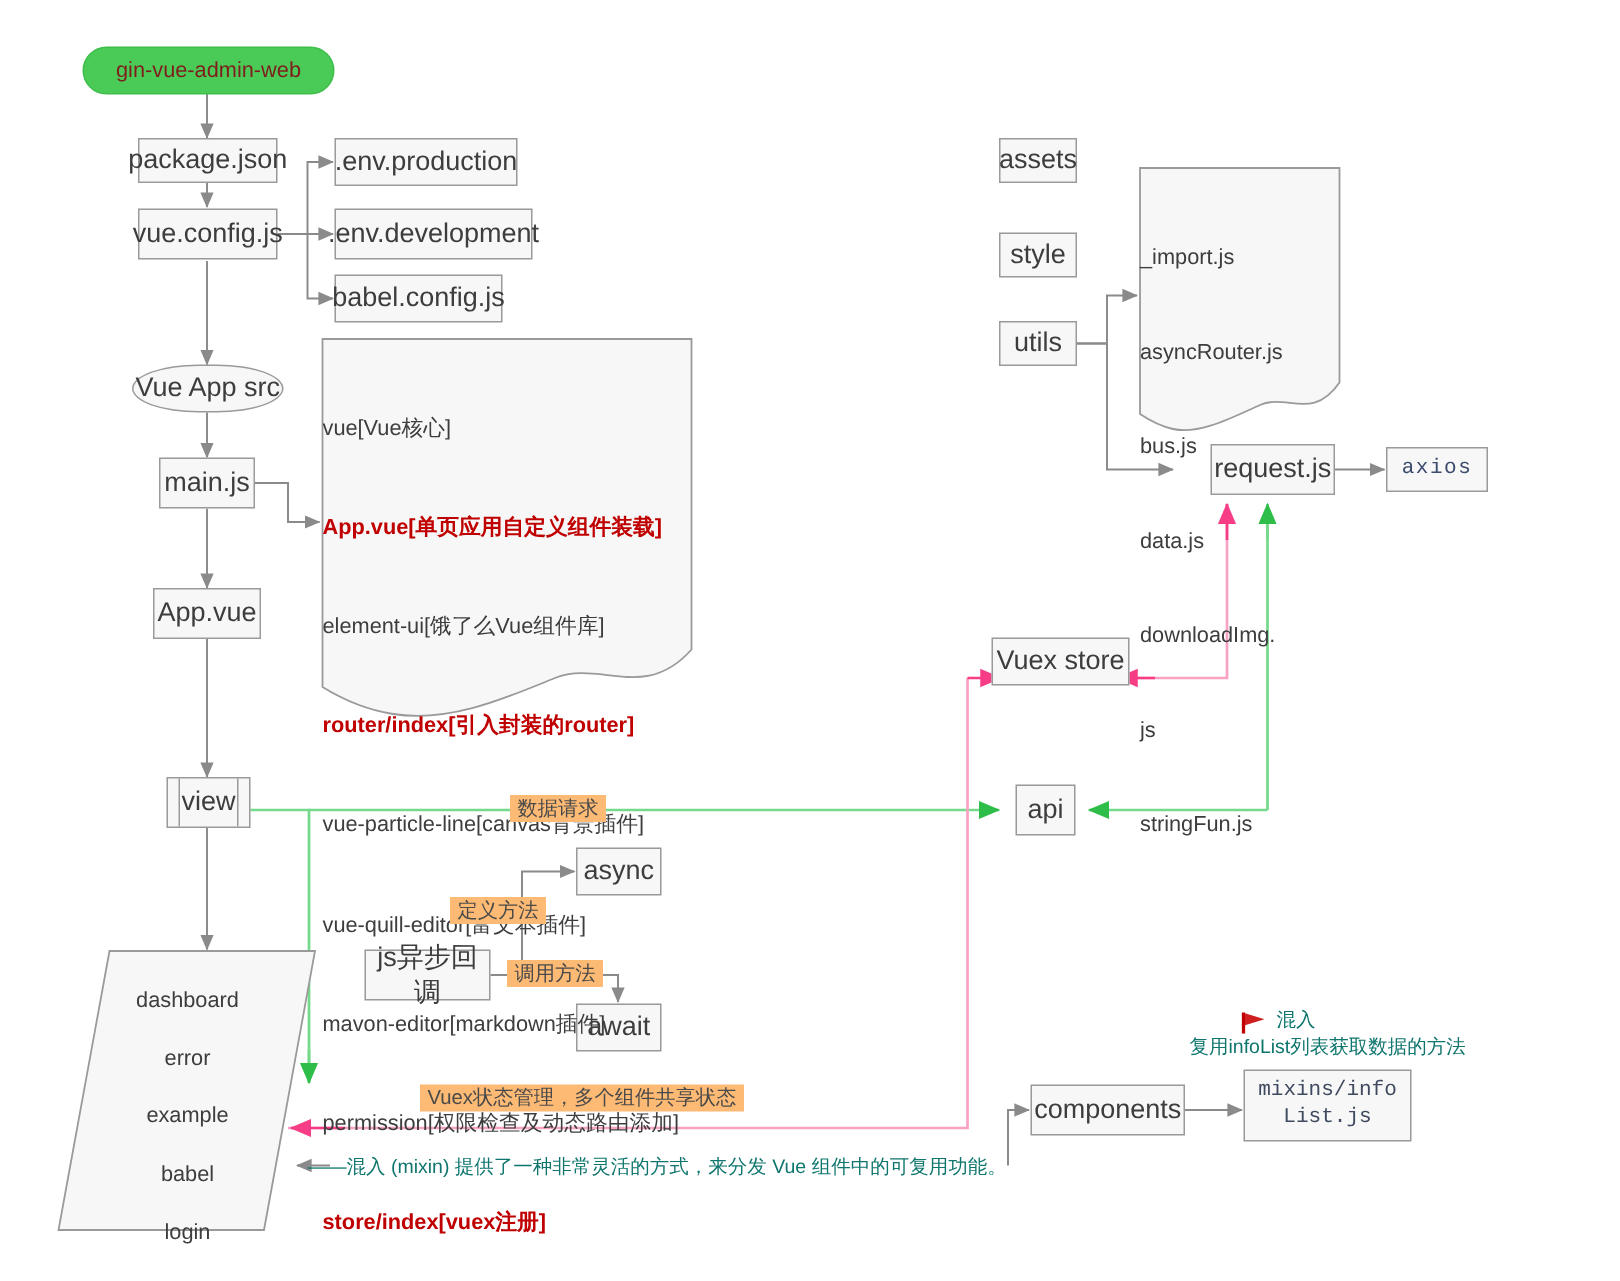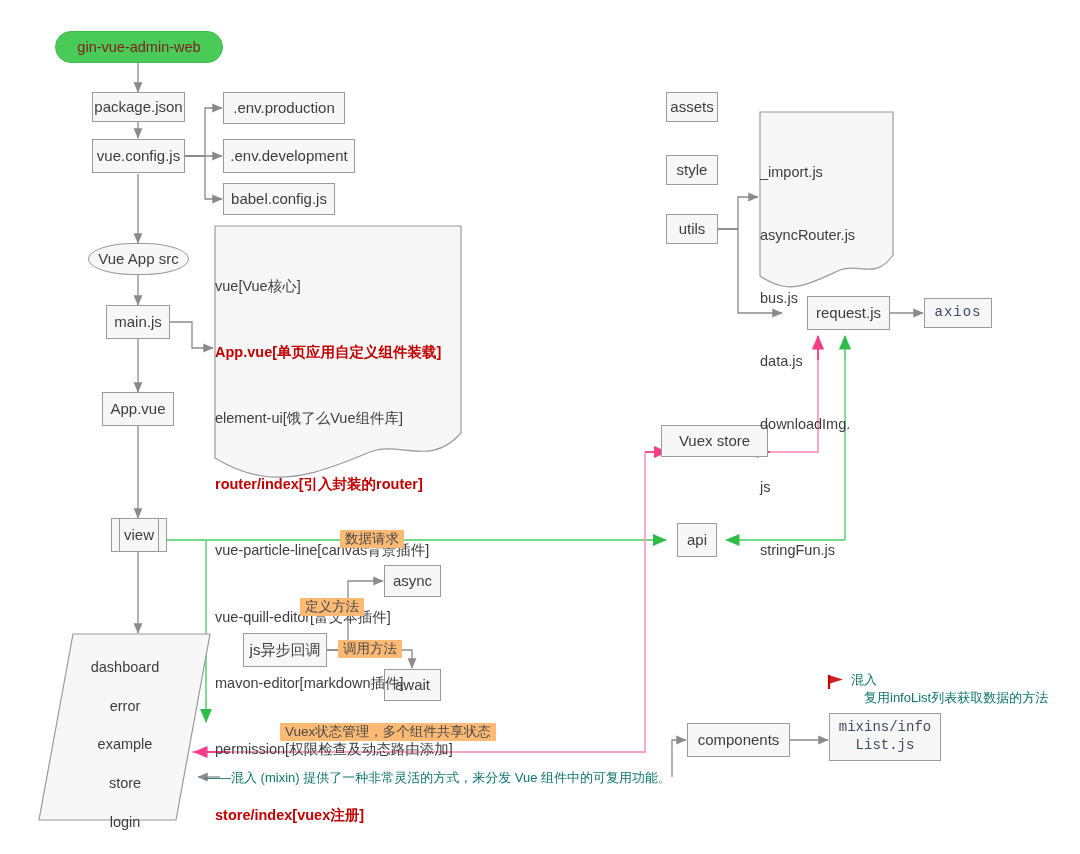--- a/index.html
+++ b/index.html
@@ -23,21 +23,21 @@
   }
   .node {
     position: absolute;
     display: flex;
     align-items: center;
     justify-content: center;
     text-align: center;
     background: #f7f7f7;
     border: 1px solid #9a9a9a;
     color: #3d3d3d;
-    font-size: 15px;
+    font-size: 18px;
     line-height: 1.28;
     white-space: pre-line;
   }
   .node.root {
     background: #4ACB57;
     border: 1px solid #3fbd4c;
     border-radius: 17px;
     color: #7f1d1d;
     font-size: 14.5px;
   }
@@ -212,21 +212,21 @@
   <div class="node" style="left:666px; top:92px; width:52px; height:30px;">assets</div>
 
   <div class="node" style="left:666px; top:155px; width:52px; height:30px;">style</div>
 
   <div class="node" style="left:666px; top:214px; width:52px; height:30px;">utils</div>
 
   <div class="node" style="left:783px; top:296px; width:83px; height:34px;margin-left:24px;">request.js</div>
 
   <div class="node mono axios" style="left:924px; top:298px; width:68px; height:30px;">axios</div>
 
-  <div class="node" style="left:661px; top:425px; width:107px; height:32px;">Vuex store</div>
+  <div class="node" style="left:661px; top:425px; width:92px; height:32px;">Vuex store</div>
 
   <div class="node" style="left:677px; top:523px; width:40px; height:34px;">api</div>
 
   <div class="node" style="left:384px; top:565px; width:57px; height:32px;">async</div>
 
   <div class="node" style="left:384px; top:669px; width:57px; height:32px;">await</div>
 
   <div class="node" style="left:243px; top:633px; width:84px; height:34px;">js异步回调</div>
 
   <div class="node" style="left:687px; top:723px; width:103px; height:34px;">components</div>
@@ -254,36 +254,36 @@
     <div>data.js</div>
     <div>downloadImg.</div>
     <div>js</div>
     <div>stringFun.js</div>
   </div>
 
   <div class="para-text" style="left:45px; top:639px; width:160px;">
     <div>dashboard</div>
     <div>error</div>
     <div>example</div>
-    <div>store</div>
+    <div>babel</div>
     <div>login</div>
     <div>person</div>
     
     
     
     
   </div>
 
   <div class="edge-label" style="left:340px; top:530px;">数据请求</div>
 
   <div class="edge-label" style="left:280px; top:723px;">Vuex状态管理，多个组件共享状态</div>
 
   <div class="edge-label" style="left:300px; top:598px;">定义方法</div>
 
   <div class="edge-label" style="left:338px; top:640px;">调用方法</div>
 
   <div class="note" style="left:205px; top:768px; width:520px;">——混入 (mixin) 提供了一种非常灵活的方式，来分发 Vue 组件中的可复用功能。</div>
 
   <div class="note" style="left:851px; top:670px;">混入</div>
 
-  <div class="note" style="left:864px; top:688px;">复用infoList列表获取数据的方法</div>
+  <div class="note" style="left:793px; top:688px;">复用infoList列表获取数据的方法</div>
 
 </div>
 
 </body></html>

